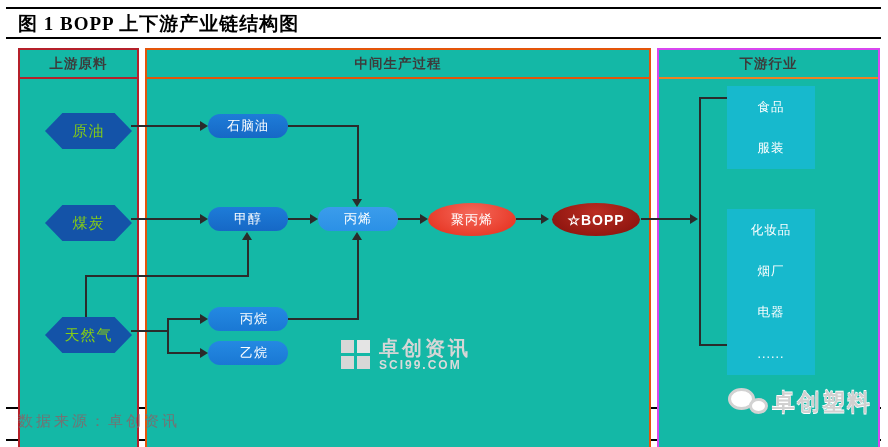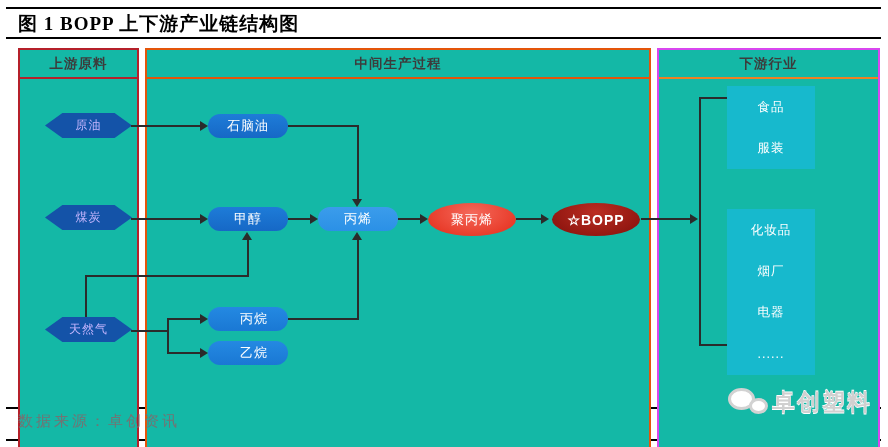--- a/index.html
+++ b/index.html
@@ -14,22 +14,22 @@
   .panel { position:absolute; top:48px; height:408px; background:#14b8a6;font-weight:bold; }
   .panel-header { width:100%; height:29px; display:flex; align-items:center; justify-content:center;
     font-size:13.5px; color:#3c3c3c; letter-spacing:1px; }
   .p-up   { left:18px;  width:121px; border:2px solid #b5202a; }
   .p-up   .panel-header { border-bottom:2px solid #b5202a; }
   .p-mid  { left:145px; width:506px; border:2px solid #e4550a; }
   .p-mid  .panel-header { border-bottom:2px solid #e4550a; }
   .p-down { left:657px; width:223px; border:2px solid #d946ef; }
   .p-down .panel-header { border-bottom:2px solid #ef8122; }
 
-  .hex { position:absolute; width:87px; height:25px; background:#1453a8; color:#c4b5fd;
-    display:flex; align-items:center; justify-content:center; font-size:12px; letter-spacing:1px;
+  .hex { position:absolute; width:87px; height:36px; background:#1453a8; color:#84cc16;
+    display:flex; align-items:center; justify-content:center; font-size:15px; letter-spacing:1px;
     clip-path:polygon(0% 50%, 20% 0%, 80% 0%, 100% 50%, 80% 100%, 20% 100%); }
 
   .pill { position:absolute; width:80px; height:24px; border-radius:12px; color:#fff;
     display:flex; align-items:center; justify-content:center; font-size:13px; letter-spacing:1px; }
   .pill-dark  { background:linear-gradient(180deg,#1e7cd8,#1668c6); }
   .pill-mid   { background:linear-gradient(180deg,#2489e2,#1a78d4);padding-left:12px; }
   .pill-light { background:linear-gradient(180deg,#3b9ceb,#2b90e6); }
 
   .oval { position:absolute; width:88px; height:33px; border-radius:50%; color:#fff;
     display:flex; align-items:center; justify-content:center; font-size:13px; letter-spacing:1px; }
@@ -143,20 +143,32 @@
 
   <div class="h-line" style="left:516px; top:218px; width:25px;"></div>
   <div class="ah ah-r" style="left:541px; top:214px;"></div>
 
   <div class="h-line" style="left:641px; top:218px; width:50px;"></div>
   <div class="ah ah-r" style="left:690px; top:214px;"></div>
   <div class="v-line" style="left:699px; top:97px; height:249px;"></div>
   <div class="h-line" style="left:699px; top:97px; width:28px;"></div>
   <div class="h-line" style="left:699px; top:344px; width:28px;"></div>
 
+  <div class="wm">
+    <div class="wm-grid">
+      <i></i>
+        <i class="lite"></i>
+        <i></i>
+        <i></i>
+    </div>
+    <div>
+      <div class="wm-name">卓创资讯</div>
+      <div class="wm-site">SCI99.COM</div>
+    </div>
+  </div>
 
   <div class="foot-src">数据来源：卓创资讯</div>
 
   <div class="brand">
     <div class="bubble-wrap">
       <div class="bubble-big"></div>
       <div class="bubble-small"></div>
     </div>
     <div class="brand-text">卓创塑料</div>
   </div>

